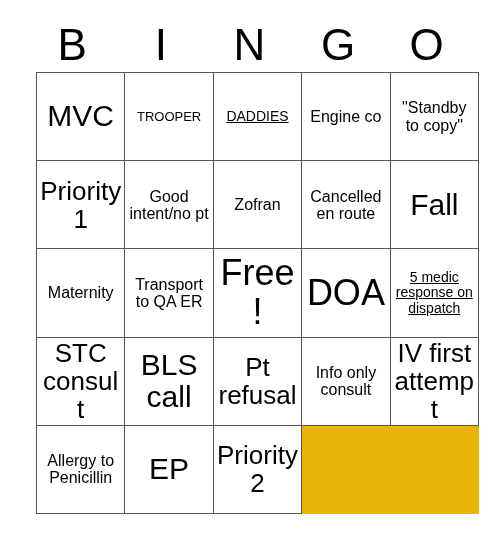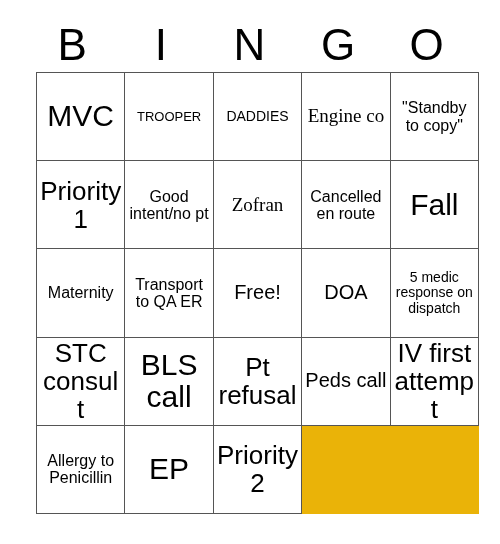--- a/index.html
+++ b/index.html
@@ -68,25 +68,25 @@
   .cell-text {
     display: block;
     width: 100%;
     line-height: 1.08;
     word-wrap: break-word;
     overflow-wrap: break-word;
     hyphens: none;
   }
   
   .fs-xxl .cell-text { font-size: 30px; }
-  .fs-xl  .cell-text { font-size: 20px; }
-  .fs-l   .cell-text { font-size: 19px; font-family: Liberation Serif, serif; }
+  .fs-xl  .cell-text { font-size: 36px; }
+  .fs-l   .cell-text { font-size: 16px; }
   .fs-m   .cell-text { font-size: 26px; }
   .fs-s   .cell-text { font-size: 16px; }
-  .fs-xs  .cell-text { font-size: 14px; }
+  .fs-xs  .cell-text { font-size: 14px; text-decoration: underline; }
   .fs-xxs .cell-text { font-size: 13px; }
 </style>
 </head>
 <body>
 
 <div id="card">
 
   <div id="header-row">
     <div class="header-letter">B</div>
     <div class="header-letter">I</div>
@@ -143,22 +143,22 @@
       </div>
       <div class="cell fs-m">
         <span class="cell-text">STC consult</span>
       </div>
       <div class="cell fs-xxl">
         <span class="cell-text">BLS call</span>
       </div>
       <div class="cell fs-m">
         <span class="cell-text">Pt refusal</span>
       </div>
-      <div class="cell fs-xl">
-        <span class="cell-text">Peds call</span>
+      <div class="cell fs-s">
+        <span class="cell-text">Info only consult</span>
       </div>
       <div class="cell fs-m">
         <span class="cell-text">IV first attempt</span>
       </div>
       <div class="cell fs-s">
         <span class="cell-text">Allergy to Penicillin</span>
       </div>
       <div class="cell fs-xxl">
         <span class="cell-text">EP</span>
       </div>

